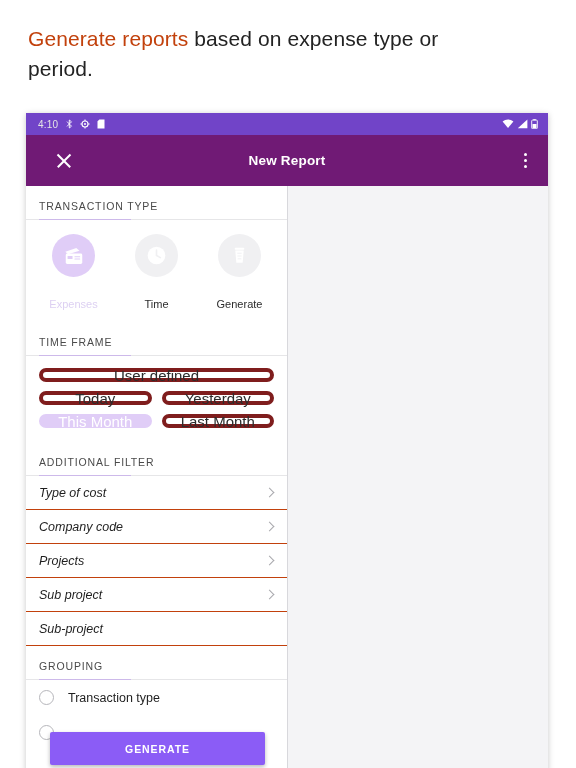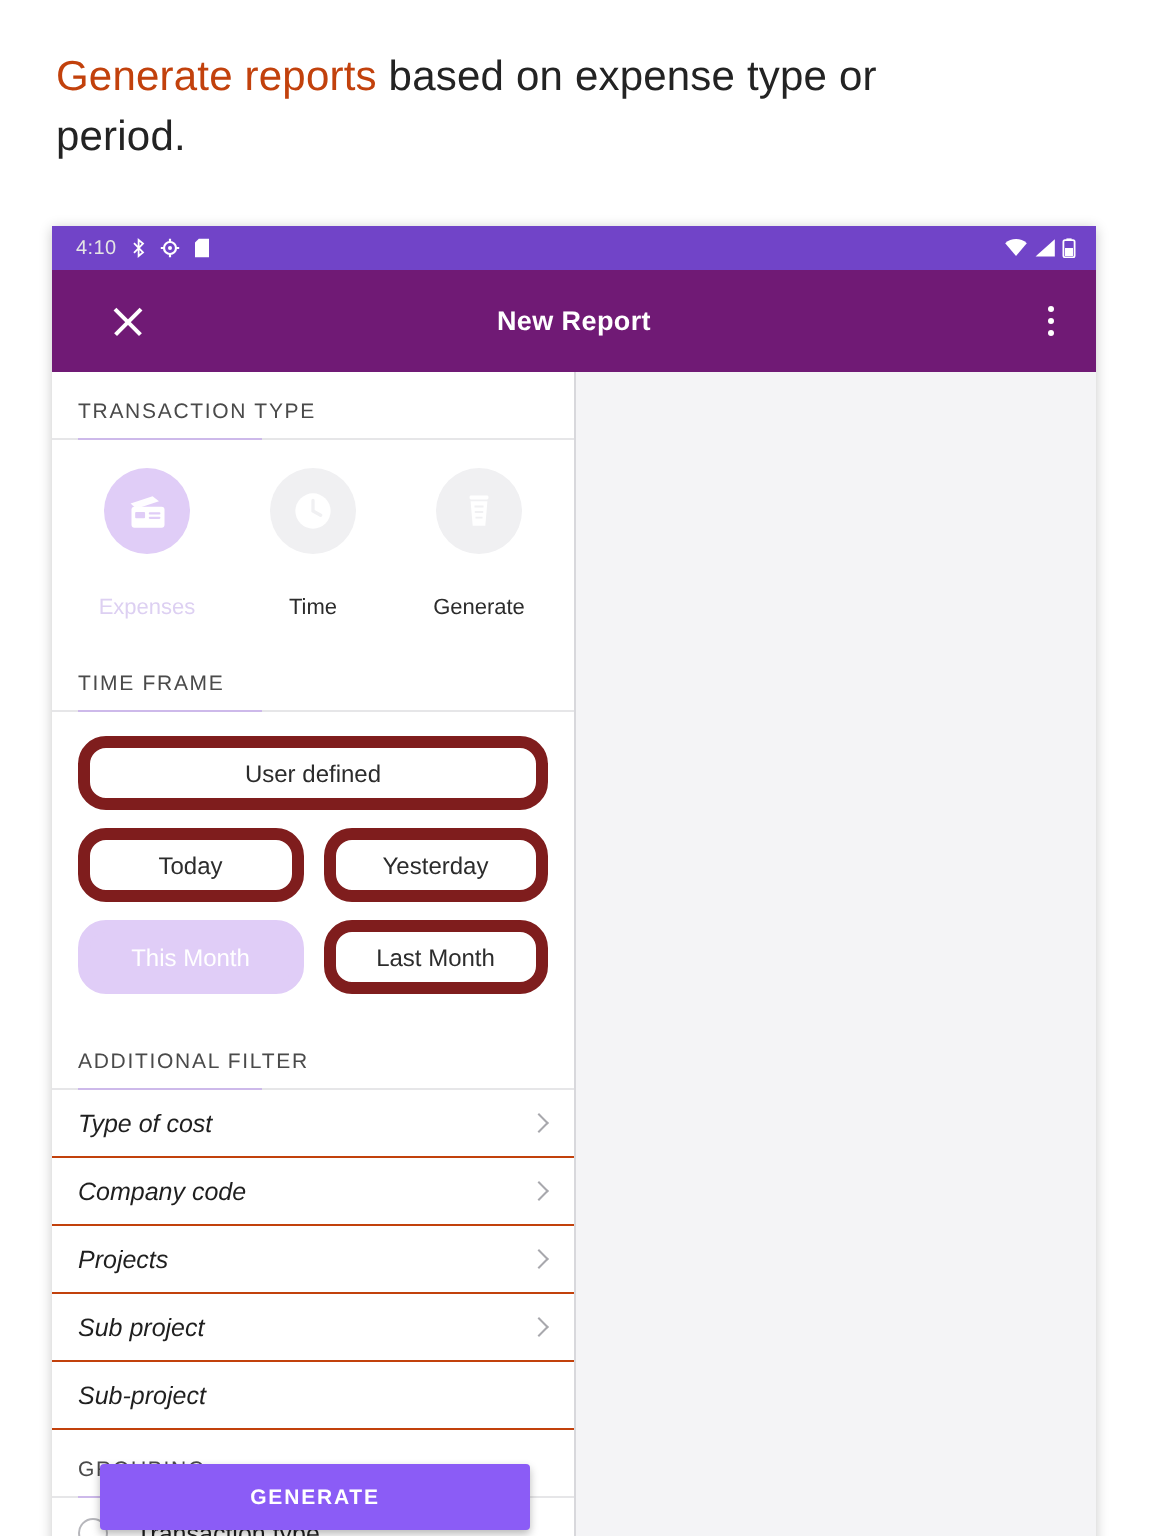--- a/index.html
+++ b/index.html
@@ -172,26 +172,26 @@
 
   
   .tf-wrap {
     padding: 12px 13px 14px 13px;
     background: #ffffff;
     display: flex; flex-direction: column; gap: 9px;
   }
   .tf-row { display: flex; gap: 10px; }
   .pill {
     flex: 1;
-    height: 37px;
-    border: 6px solid #7f1d1d;
+    height: 14px;
+    border: 4px solid #7f1d1d;
     border-radius: 14px;
     background: #ffffff;
     display: flex; align-items: center; justify-content: center;
-    font-size: 12px;
+    font-size: 15px;
     color: #2c2c2c;
     cursor: pointer;
   }
   .pill.selected {
     background: #e0cdf7;
     border-color: #e0cdf7;
     color: #ffffff;
   }
 
   

